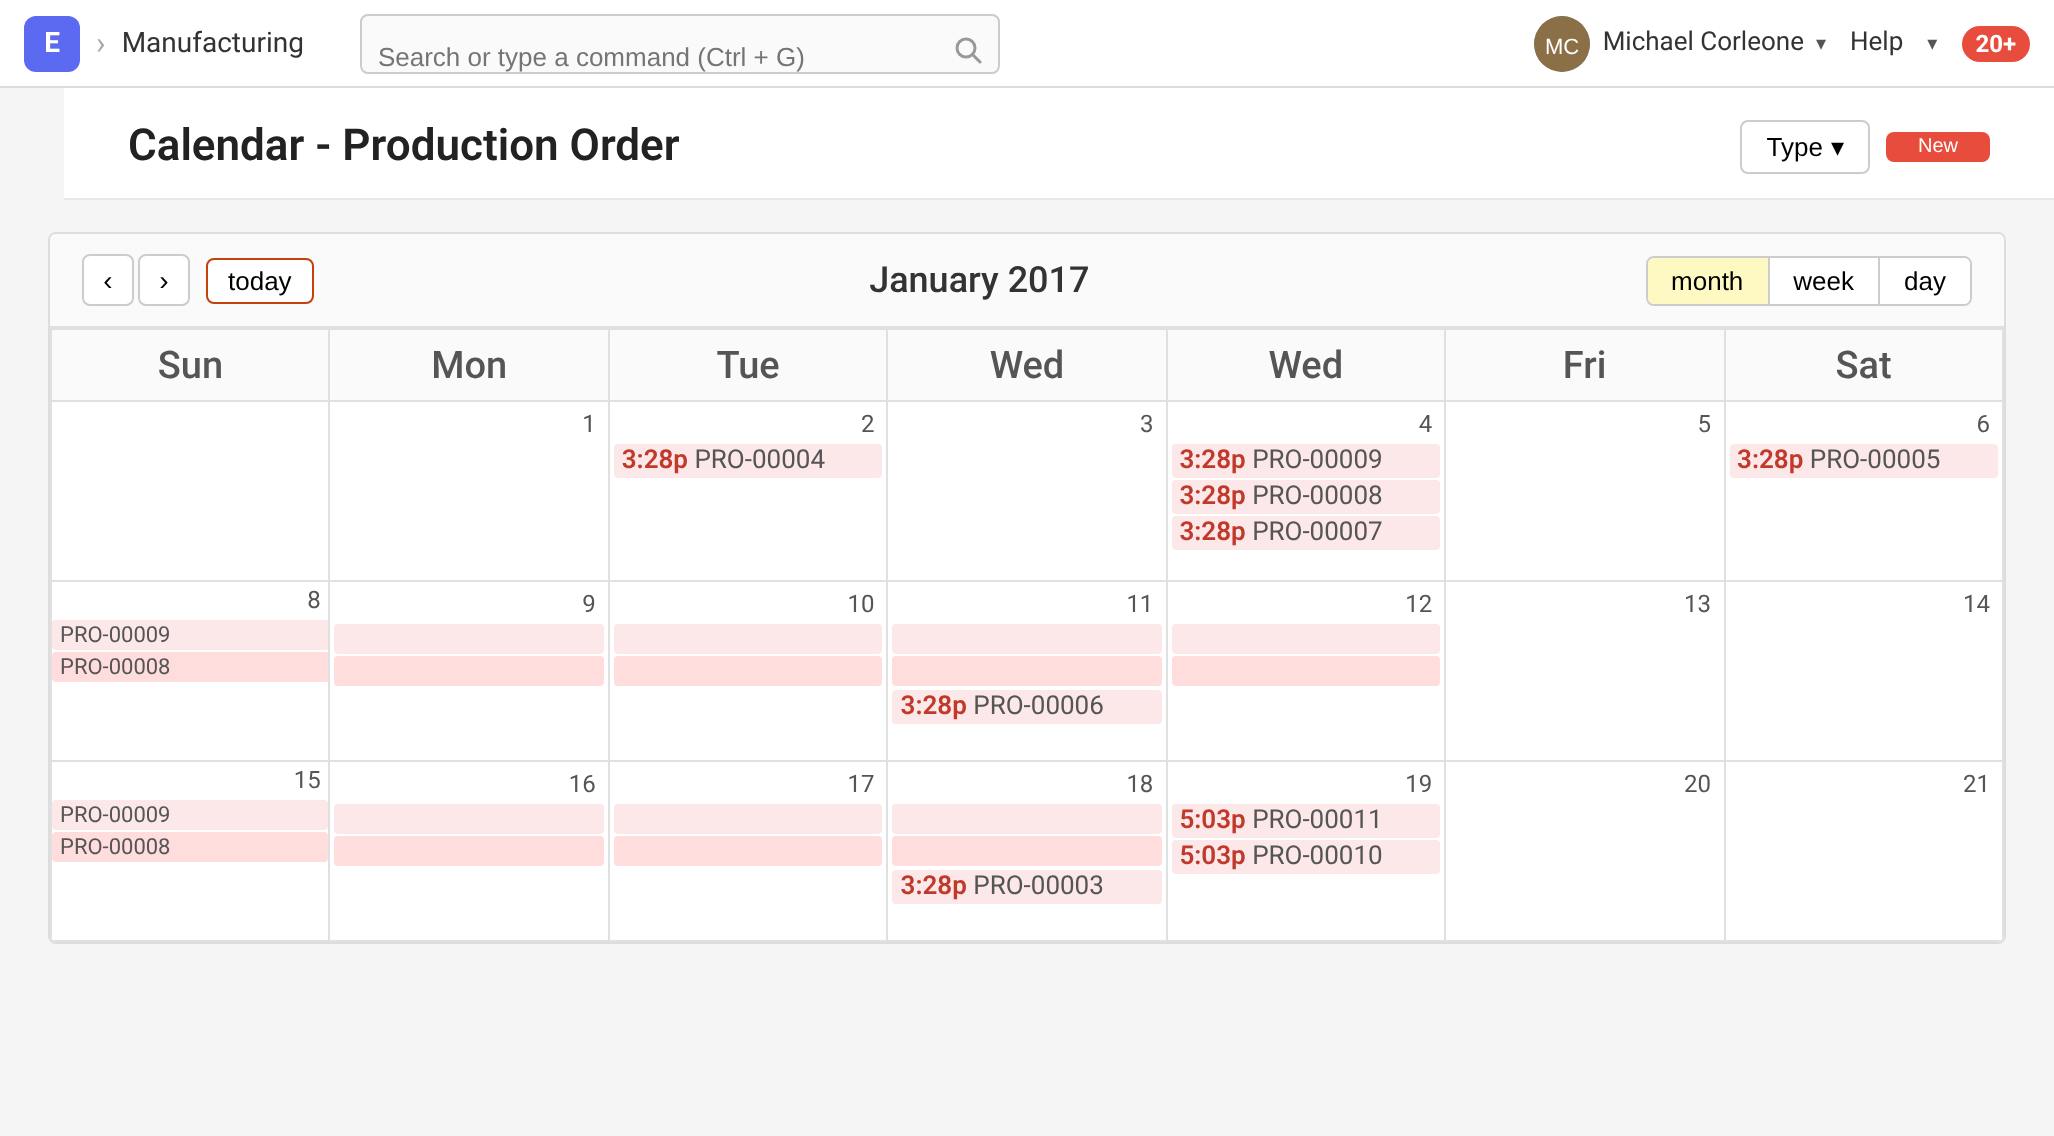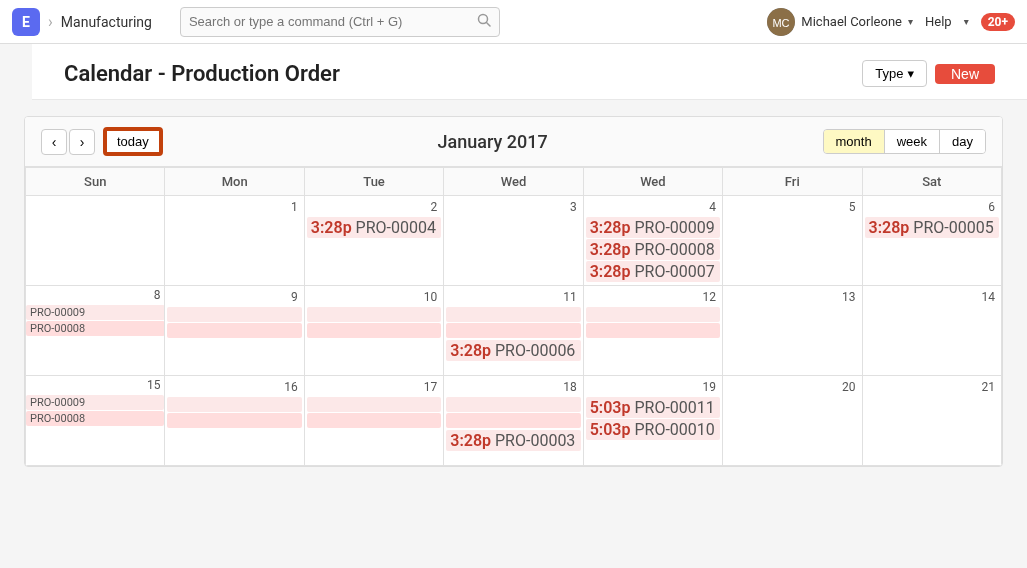--- a/index.html
+++ b/index.html
@@ -26,21 +26,21 @@
     }
     .breadcrumb-sep { color: #aaa; font-size: 16px; }
     .breadcrumb-item { color: #333; font-size: 14px; }
     .search-bar {
       margin-left: 20px;
       flex: 1;
       max-width: 320px;
       border: 1px solid #ccc;
       border-radius: 4px;
       display: flex;
-      align-items: center;
+      align-items: flex-end;
       padding: 0 8px;
       background: #fafafa;
       height: 30px;
     }
     .search-bar input {
       border: none; background: transparent; outline: none; font-size: 13px; color: #666; width: 100%;
     }
     .search-icon-svg { color: #999; margin-left: 4px; }
     .nav-right { margin-left: auto; display: flex; align-items: center; gap: 12px; }
     .user-area { display: flex; align-items: center; gap: 6px; cursor: pointer; text-align: right; }
@@ -64,21 +64,21 @@
       margin-left: 32px;
     }
     .page-title { font-size: 22px; font-weight: 600; color: #222; }
     .header-actions { display: flex; align-items: center; gap: 8px; }
     .type-btn {
       border: 1px solid #ccc; background: #fff; padding: 5px 12px;
       border-radius: 4px; cursor: pointer; font-size: 13px; display: flex; align-items: center; gap: 4px;
     }
     .new-btn {
       background: #e74c3c; color: #fff; border: none; padding: 2px 16px;
-      border-radius: 4px; cursor: pointer; font-size: 14px; font-weight: 500;
+      border-radius: 4px; cursor: pointer; font-size: 10px; font-weight: 500;
     }
 
     
     .calendar-container {
       background: #fff;
       margin: 16px 24px;
       border: 1px solid #ddd;
       border-radius: 4px;
       overflow: hidden;
     }
@@ -90,59 +90,59 @@
       padding: 10px 16px;
       border-bottom: 1px solid #e0e0e0;
       background: #fafafa;
     }
     .nav-btn {
       border: 1px solid #ccc; background: #fff; width: 26px; height: 26px;
       border-radius: 4px; cursor: pointer; font-size: 14px; display: flex; align-items: center; justify-content: center;
     }
     .nav-btn + .nav-btn { margin-left: 2px; }
     .today-btn {
-      border: 4px solid #c2410c; background: #fff; padding: 3px 10px;
+      border: 1px solid #c2410c; background: #fff; padding: 3px 10px;
       border-radius: 4px; cursor: pointer; font-size: 13px; margin-left: 8px;
     }
     .cal-title { flex: 1; text-align: center; font-size: 18px; font-weight: 500; }
     .view-tabs { display: flex; border: 1px solid #ccc; border-radius: 4px; overflow: hidden; }
     .view-tab {
       padding: 4px 12px; font-size: 13px; cursor: pointer; background: #fff; border: none;
       border-right: 1px solid #ccc;
     }
     .view-tab:last-child { border-right: none; }
     .view-tab.active { background: #fef9c3; font-weight: 500; }
 
     
     .cal-grid { width: 100%; border-collapse: collapse; }
     .cal-grid th {
       background: #fafafa;
       border: 1px solid #e0e0e0;
       padding: 6px 8px;
       text-align: center;
       font-weight: 500;
-      font-size: 13px;
+      font-size: 19px;
       color: #555;
     }
     .cal-grid td {
       border: 1px solid #e0e0e0;
       vertical-align: top;
       width: 14.28%;
       height: 90px;
       padding: 2px;
       background: #fff;
     }
     .day-num {
       text-align: right;
       padding: 2px 4px;
       font-size: 12px;
       color: #555;
     }
     .cal-event {
-      font-size: 16px;
+      font-size: 13px;
       padding: 1px 4px;
       margin: 1px 0;
       border-radius: 2px;
       white-space: nowrap;
       overflow: hidden;
       cursor: pointer;
     }
     .cal-event .time { font-weight: 600; color: #c0392b; }
     .cal-event .order { color: #555; }
     .event-red { background: #fce8e8; }

